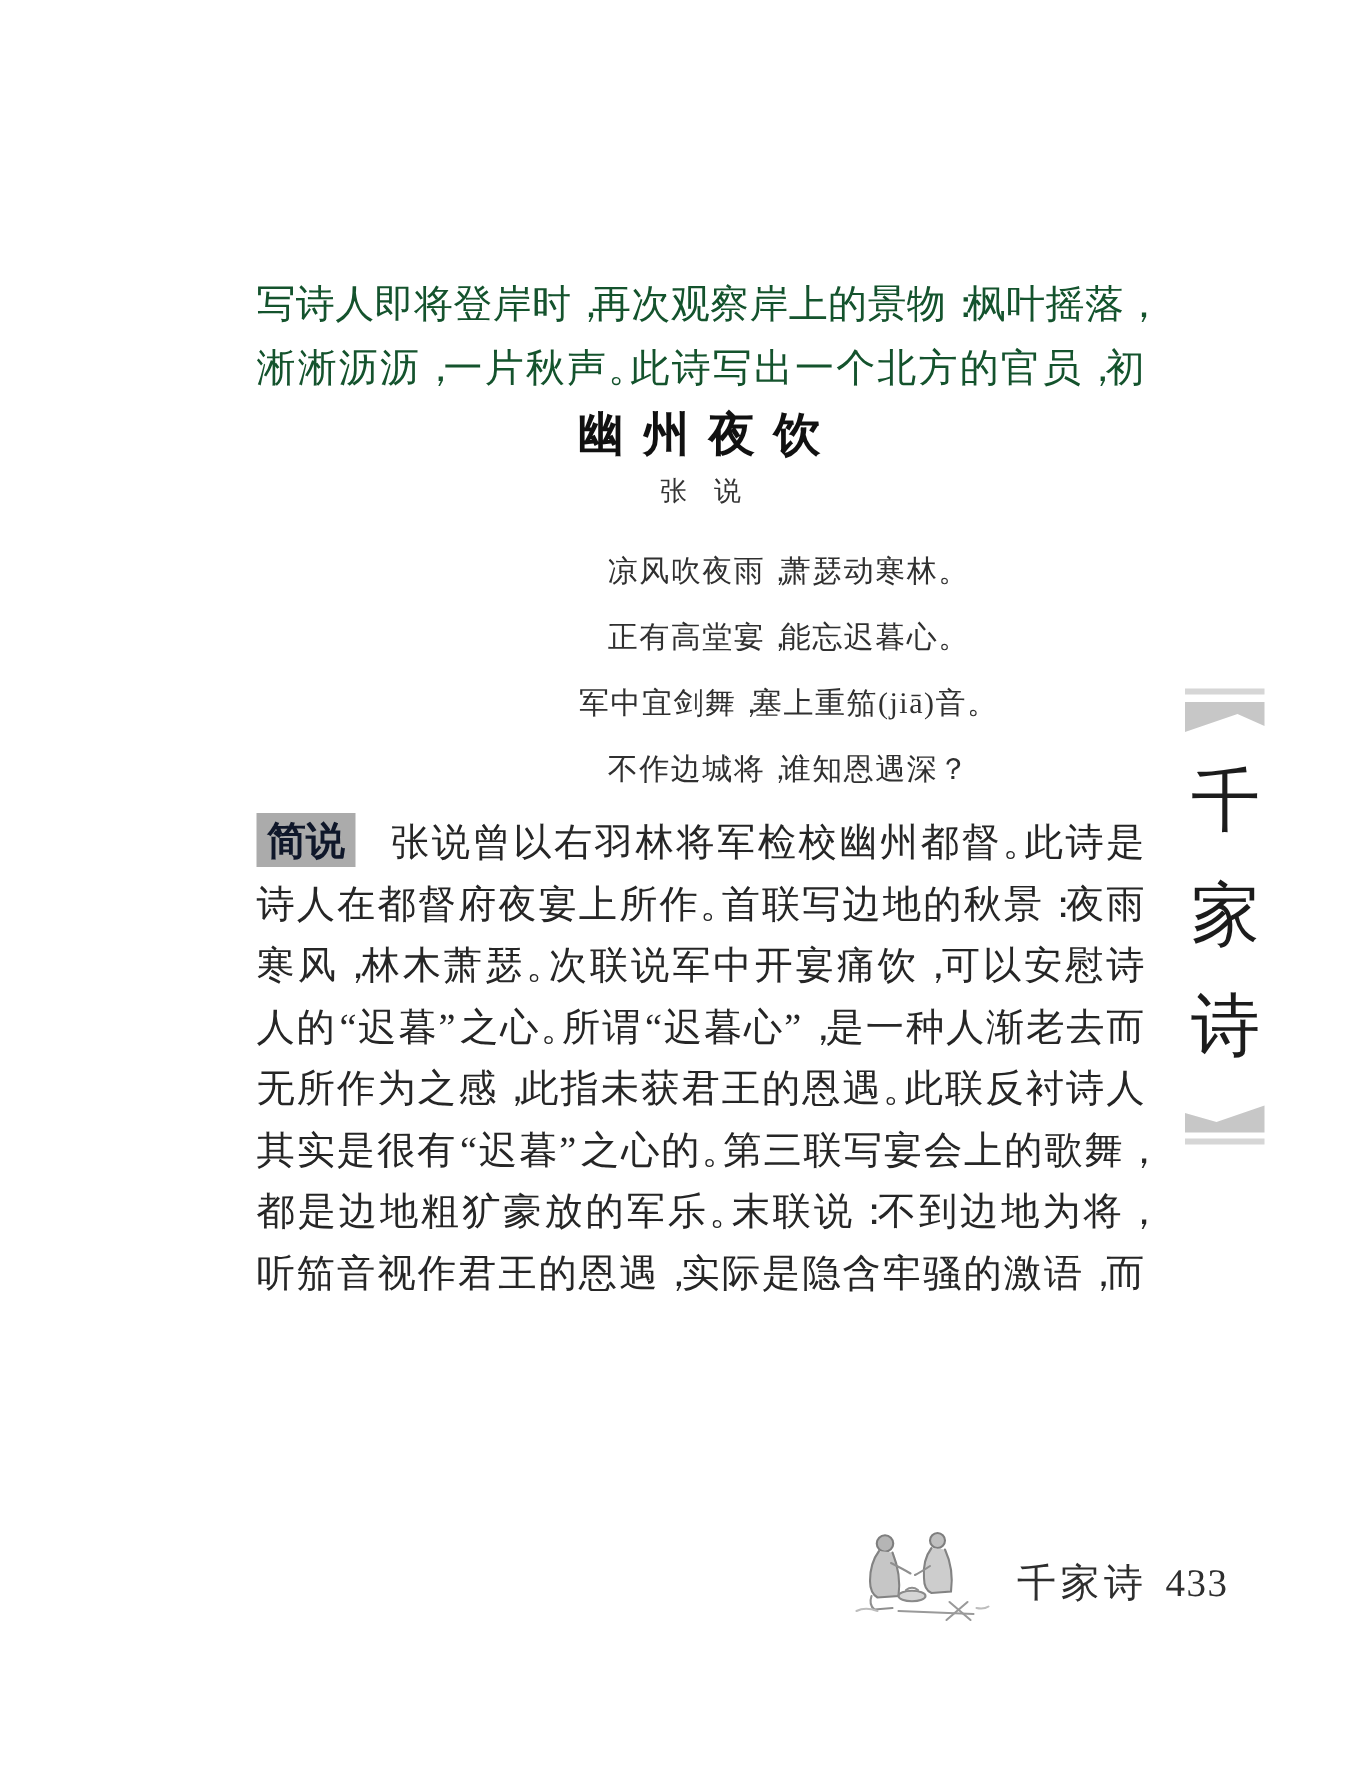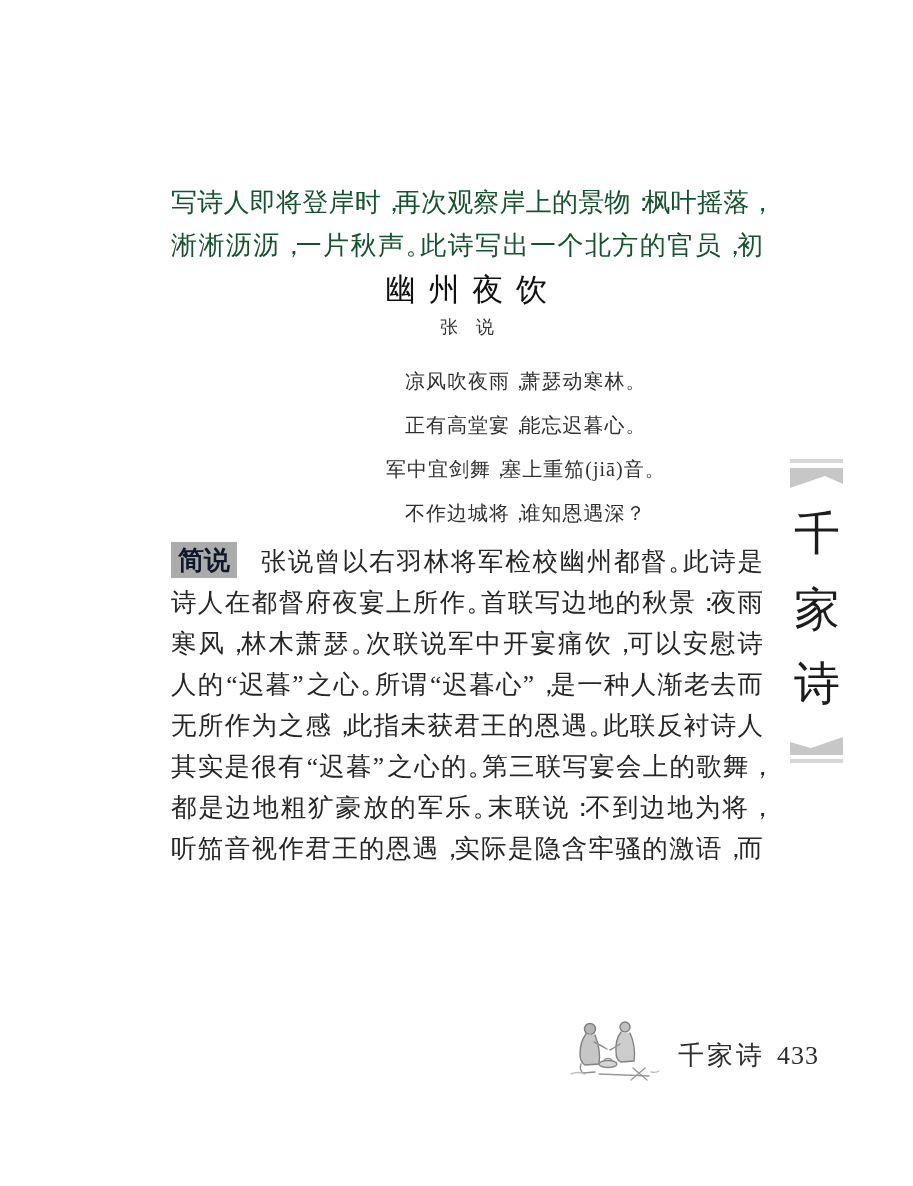--- a/index.html
+++ b/index.html
@@ -39,21 +39,21 @@
   .cline.last { text-align-last: left; }
 
   
   .halfR { display: inline-block; width: 0.52em; overflow: visible; }
   .halfL { display: inline-block; width: 0.52em; overflow: visible; direction: rtl; }
 
   .poem-title {
     margin-top: 3px;
     height: 40px; line-height: 40px;
     text-align: center;
-    font-weight: normal;
+    font-weight: bold;
     font-size: 31px;
     color: #111111;
     font-family: "Liberation Sans", sans-serif;
     letter-spacing: 2px;
   }
   .poem-author {
     height: 34px; line-height: 34px;
     text-align: center;
     font-size: 18px;
     color: #333333;

